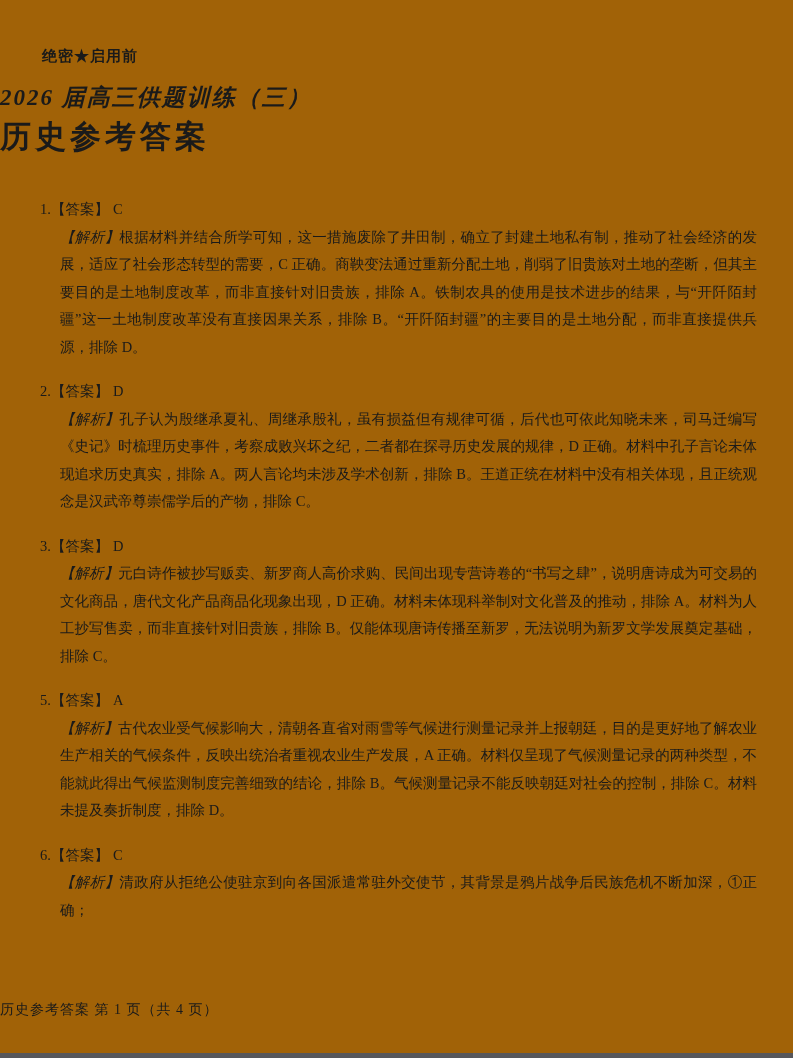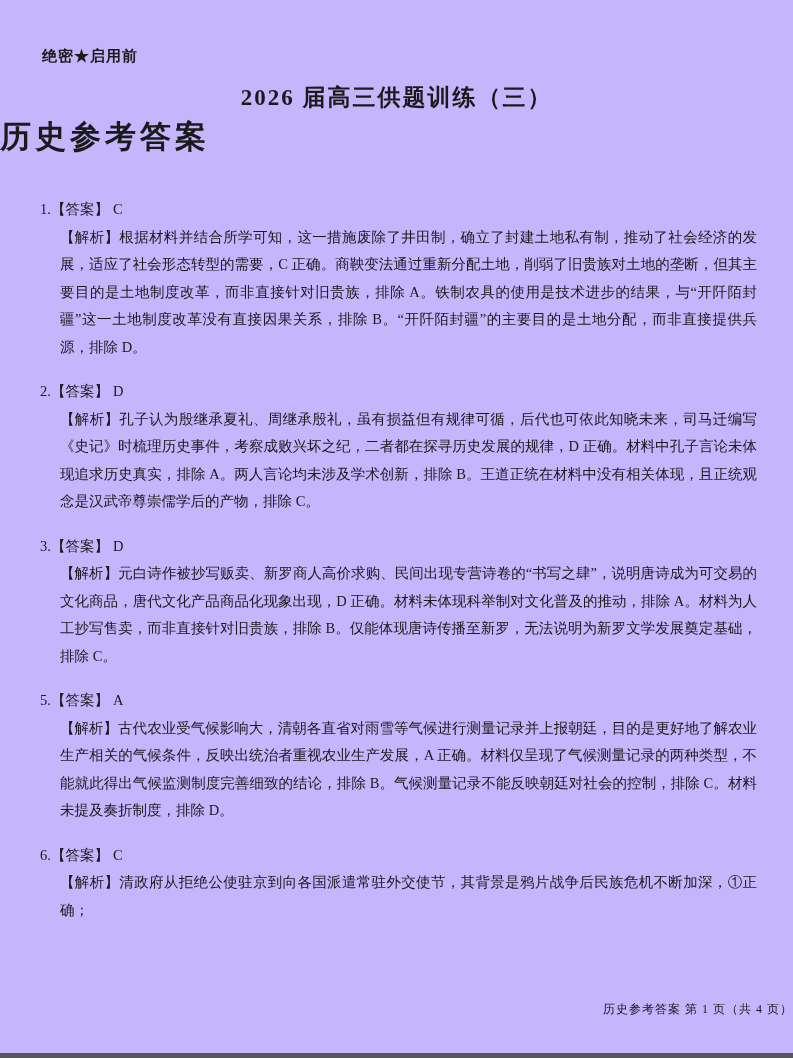--- a/index.html
+++ b/index.html
@@ -5,38 +5,39 @@
   html,body{margin:0;padding:0;}
   body{
     font-family:"Liberation Serif","DejaVu Serif",serif;
     background:#e8e8e8;
   }
   .page{
     position:relative;
     width:793px;
     height:1058px;
     margin:0 auto;
-    background:#c4b5fd;
+    background:#a16207;
     color:#1a1a1a;
     overflow:hidden;
   }
   .secret{
     position:absolute;
     top:47px;left:42px;
     font-size:15px;
     font-weight:bold;
     letter-spacing:1px;
   }
   .title{
     position:absolute;
     top:82px;left:0;right:0;
-    text-align:center;
+    text-align:left;
     font-size:23px;
     font-weight:bold;
     letter-spacing:2px;
+    font-style:italic;
   }
   .subtitle{
     position:absolute;
     top:116px;left:0;right:0;
     text-align:left;
     font-size:31px;
     font-weight:bold;
     letter-spacing:4px;
   }
   .content{
@@ -58,26 +59,27 @@
   .answer-analysis{
     margin:0 0 0 60px;
     width:697px;
     font-size:14.5px;
     line-height:27.5px;
     text-align:justify;
     text-justify:inter-ideograph;
   }
   .answer-analysis .label{
     white-space:nowrap;
+    font-style:italic;
   }
   .footer{
     position:absolute;
     top:1001px;left:0;right:0;
-    text-align:right;
-    font-size:12px;
+    text-align:left;
+    font-size:14px;
     letter-spacing:1px;
   }
   .bottom-edge{
     position:absolute;
     left:0;right:0;bottom:0;
     height:5px;
     background:#57575b;
   }
 </style>
 </head>

